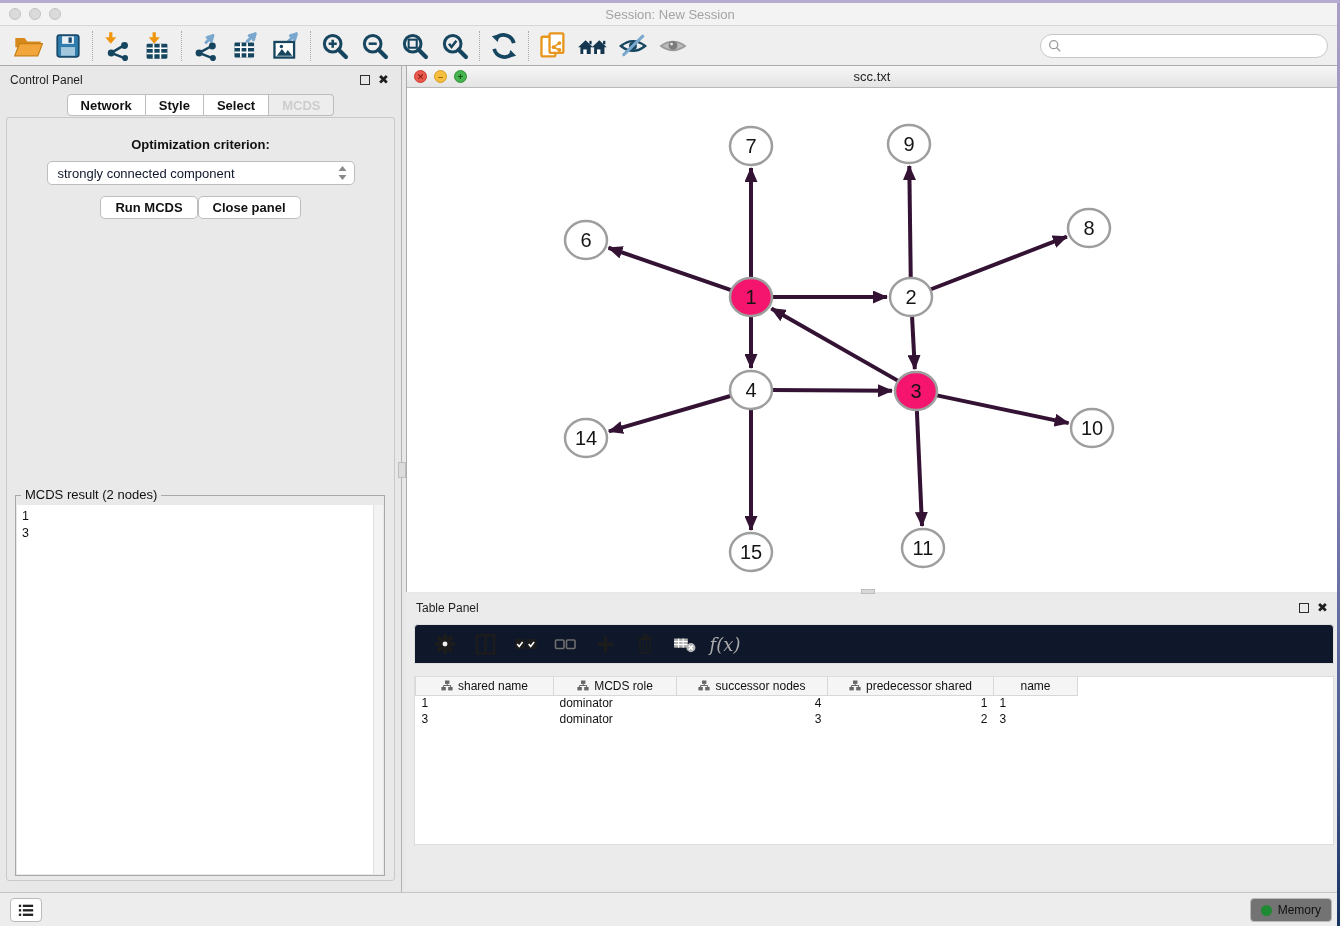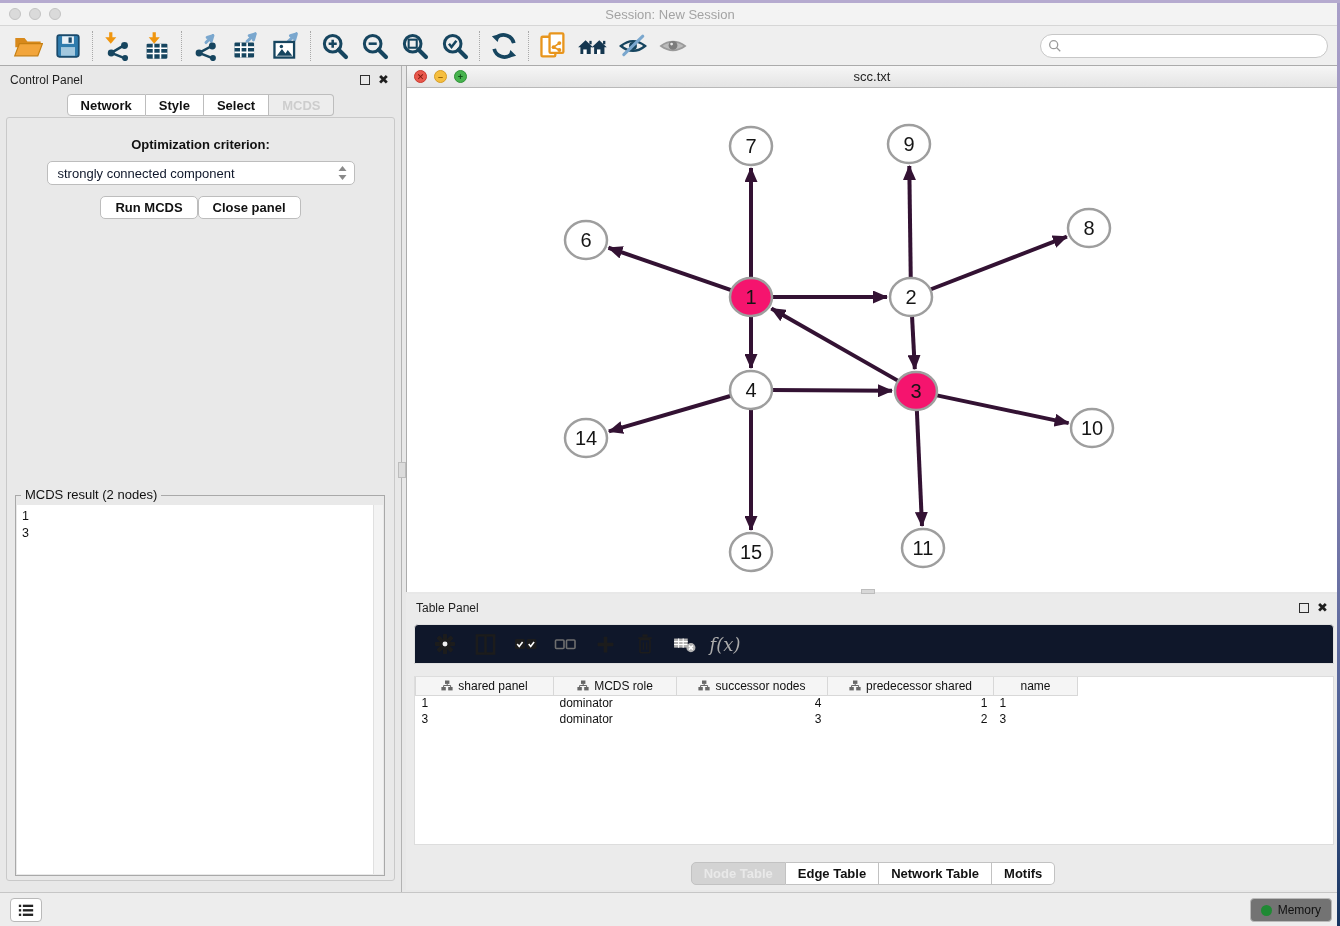--- a/index.html
+++ b/index.html
@@ -464,21 +464,21 @@
           <th>
               <span class="hwrap">
             <svg width="12" height="11" viewBox="0 0 12 11">
                   <g fill="#666">
                     <rect x="4" y="0.5" width="4.4" height="3.4"></rect>
                     <rect x="0.4" y="7" width="4.4" height="3.4"></rect>
                     <rect x="7.2" y="7" width="4.4" height="3.4"></rect>
                   </g>
                   <path d="M6.2 3.9 v1.6 M2.6 7 V5.5 h7 V7" stroke="#666" fill="none"></path>
                 </svg>
-            <span>shared panel</span>
+            <span>shared name</span>
               </span>
             </th>
           <th>
               <span class="hwrap">
             <svg width="12" height="11" viewBox="0 0 12 11">
                   <g fill="#666">
                     <rect x="4" y="0.5" width="4.4" height="3.4"></rect>
                     <rect x="0.4" y="7" width="4.4" height="3.4"></rect>
                     <rect x="7.2" y="7" width="4.4" height="3.4"></rect>
                   </g>
@@ -531,26 +531,20 @@
         <tr>
           <td class="al">3</td>
           <td class="al">dominator</td>
           <td class="ar">3</td>
           <td class="ar">2</td>
           <td class="al">3</td>
         </tr>
       </tbody>
     </table>
   </div>
-  <div class="tp-tabs">
-    <div class="tp-tab active">Node Table</div>
-    <div class="tp-tab">Edge Table</div>
-    <div class="tp-tab">Network Table</div>
-    <div class="tp-tab">Motifs</div>
-  </div>
 </div>
 
 <div class="statusbar">
   <div class="sb-left-btn">
     <svg width="18" height="17" viewBox="0 0 20 19">
       <g fill="#222">
         <rect x="2" y="3" width="2.6" height="2.6"></rect>
           <rect x="6.5" y="3" width="11.5" height="2.6"></rect>
         <rect x="2" y="8" width="2.6" height="2.6"></rect>
           <rect x="6.5" y="8" width="11.5" height="2.6"></rect>

